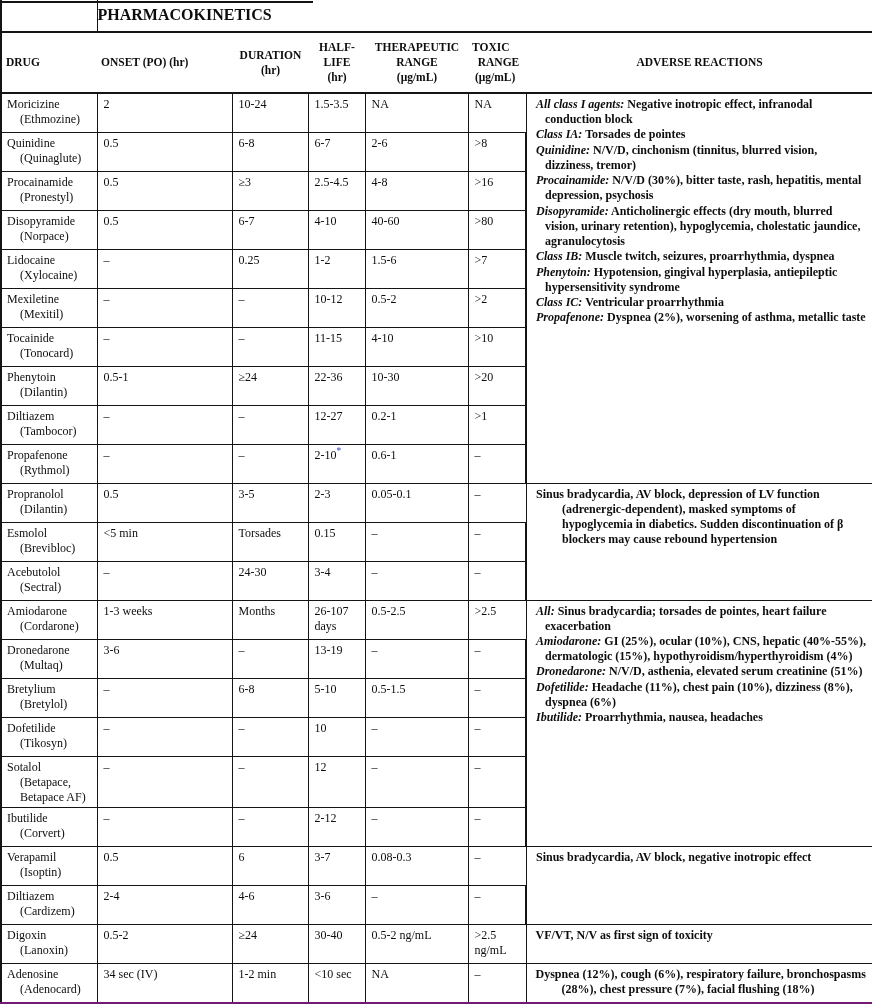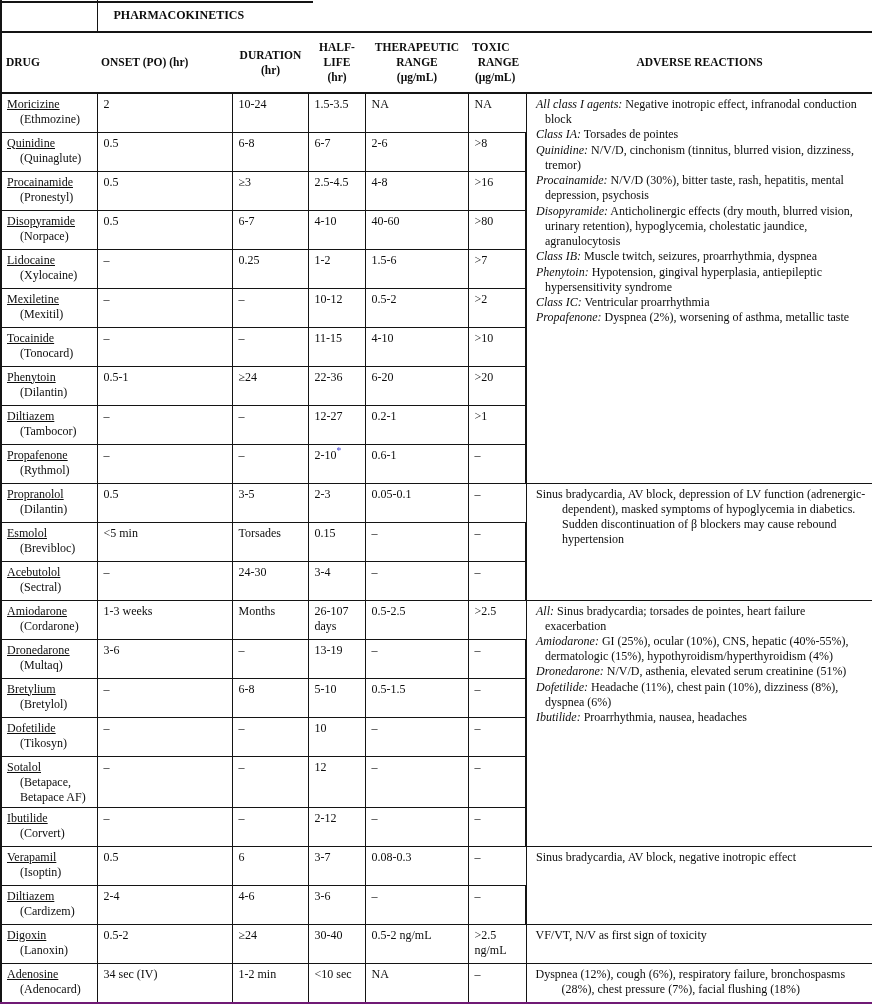--- a/index.html
+++ b/index.html
@@ -22,49 +22,49 @@
   thead th {
     font-weight: bold; font-size: 11.5px; line-height: 1.3;
     text-align: left; vertical-align: middle;
     padding: 2px 3px 2px 4px;
     white-space: pre-wrap;
     border: none;
   }
   tr.spanner-row th { height: 27px; border-bottom: 2px solid #141414; }
   tr.spanner-row th.sp-first { border-left: 2px solid #141414; border-right: 1px solid #141414; }
   tr.spanner-row th.sp-last  { border-right: 2px solid #141414; }
-  th.sp-label { font-size: 12px; vertical-align: middle; padding-left: 16px; }
+  th.sp-label { font-size: 16px; vertical-align: middle; padding-left: 0; }
   tr.head-row th { height: 55px; border-bottom: 2.5px solid #141414; }
   tr.head-row th.h-first { border-left: 2px solid #141414; }
   tr.head-row th.h-last  { border-right: 2px solid #141414; text-align: center; }
   th.h-duration, th.h-half, th.h-range { text-align: center; }
 
   
   tbody td {
     border: 1px solid #141414;
     vertical-align: top;
     padding: 3px 4px 2px 5px;
   }
   tbody tr.drug-row { height: 39px; }
   tbody td:first-child { border-left: 2px solid #141414; }
   tbody td.cell-adverse, tbody td:last-child { border-right: 2px solid #141414; }
   tbody tr:last-child td { border-bottom: 2px solid #701a75; }
 
-  .drug-name { white-space: nowrap; text-decoration: underline; }
+  .drug-name { white-space: nowrap; }
   .drug-brand { padding-left: 13px; }
 
   .cell-onset, .cell-duration, .cell-half_life, .cell-range, .cell-toxic { padding-left: 6px; }
   .vline2 { text-align: left; padding-right: 1px; }
 
   .star {
     color: #3434cf; font-size: 9.5px; vertical-align: super; line-height: 0;
     cursor: pointer;
   }
 
-  .cell-adverse { padding: 3px 5px 3px 9px; }
+  .cell-adverse { padding: 3px 5px 3px 9px; font-weight: bold; }
   .adv { padding-left: 9px; text-indent: -9px; }
   .adv.hang-lg { padding-left: 26px; text-indent: -26px; }
   .adv-label { font-style: italic; }
 </style>
 </head>
 <body>
 
 <div class="page">
   <div class="topline"></div>
 
@@ -191,21 +191,21 @@
           <td class="cell cell-toxic">&gt;10</td>
         </tr>
         <tr class="drug-row">
           <td class="cell cell-drug">
             <div class="drug-name">Phenytoin</div>
             <div class="drug-brand">(Dilantin)</div>
           </td>
           <td class="cell cell-onset">0.5-1</td>
           <td class="cell cell-duration">≥24</td>
           <td class="cell cell-half_life">22-36</td>
-          <td class="cell cell-range">6-20</td>
+          <td class="cell cell-range">10-30</td>
           <td class="cell cell-toxic">&gt;20</td>
         </tr>
         <tr class="drug-row">
           <td class="cell cell-drug">
             <div class="drug-name">Diltiazem</div>
             <div class="drug-brand">(Tambocor)</div>
           </td>
           <td class="cell cell-onset">–</td>
           <td class="cell cell-duration">–</td>
           <td class="cell cell-half_life">12-27</td>

